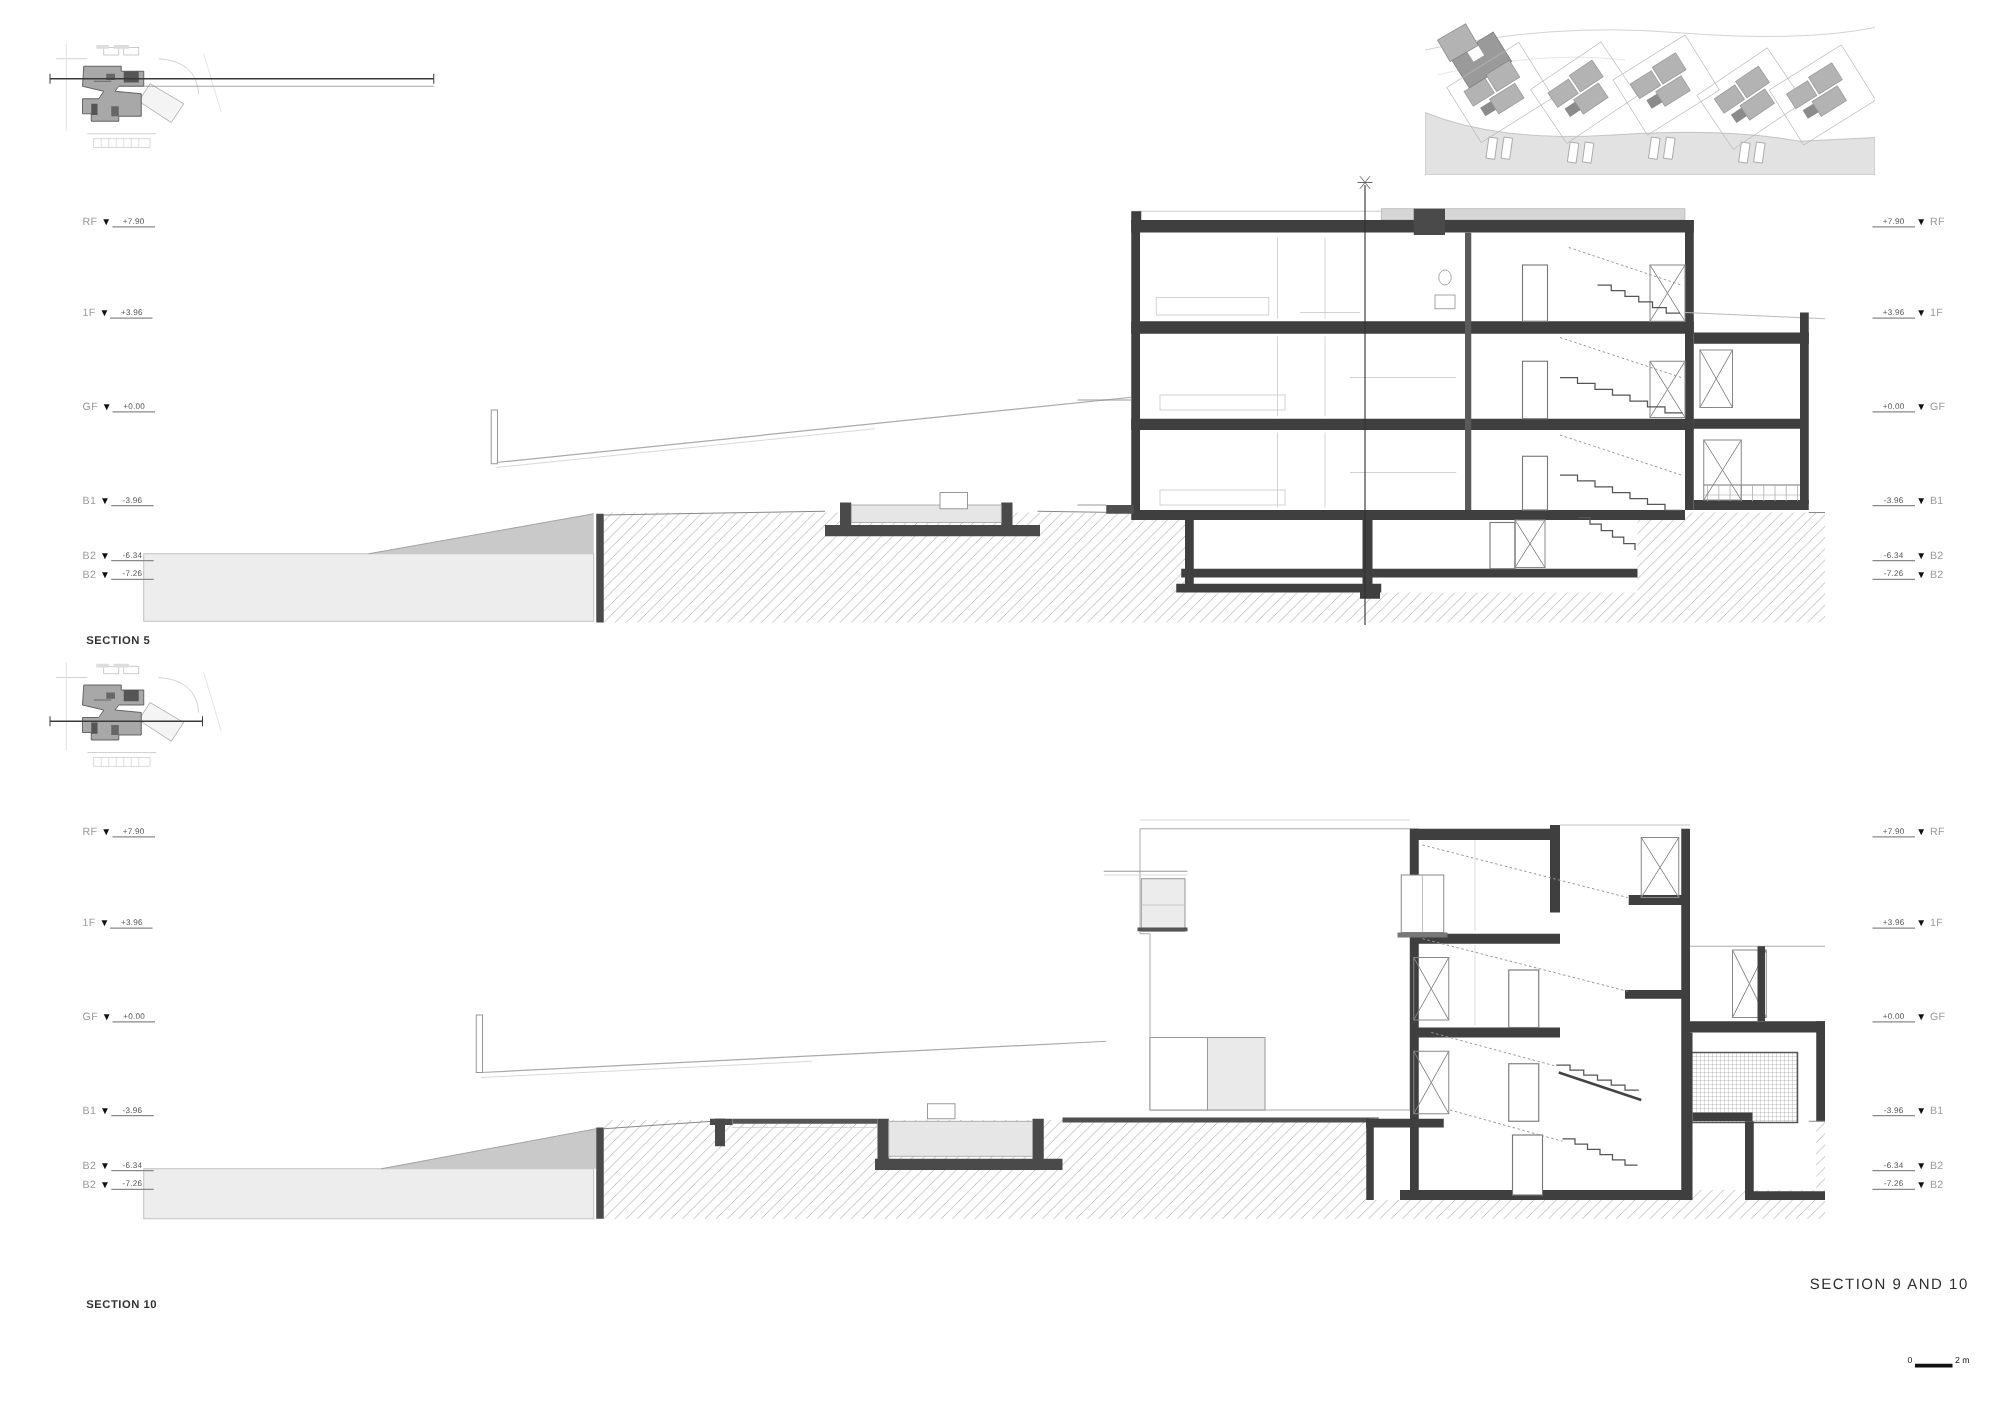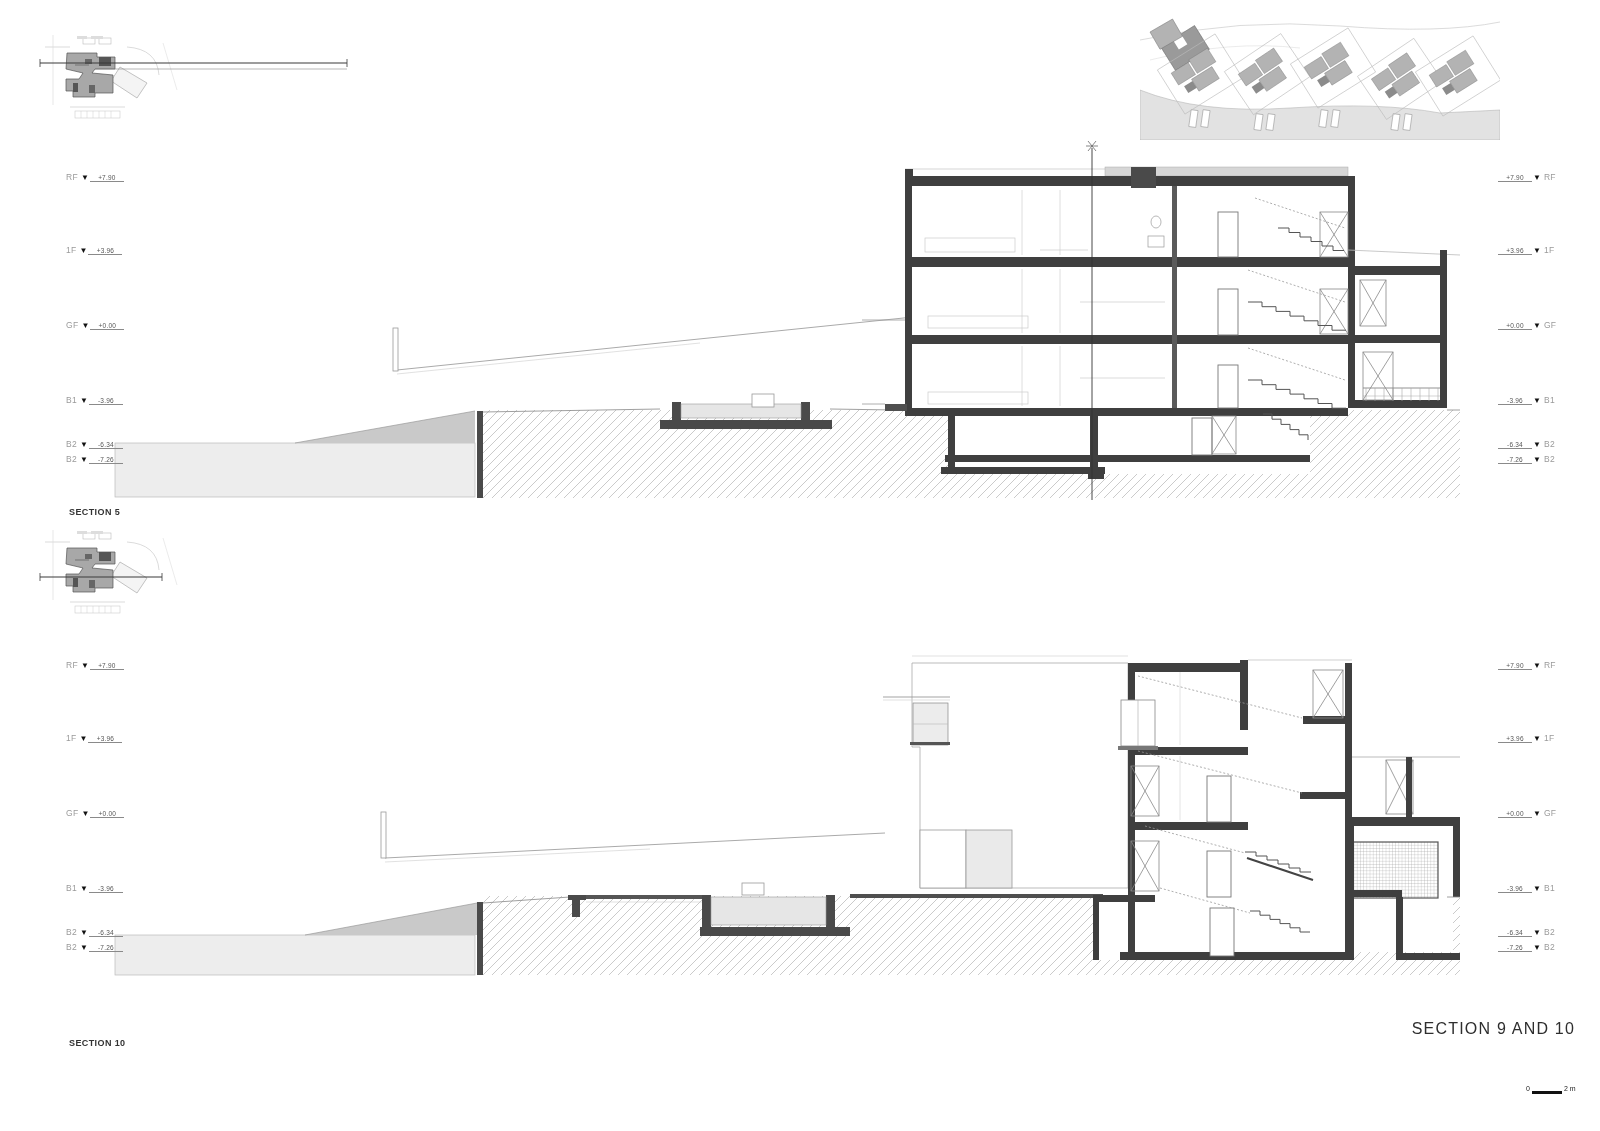--- a/index.html
+++ b/index.html
@@ -15,21 +15,21 @@
   .lvl:nth-child(3){top:148px;}
   .lvl:nth-child(4){top:223px;}
   .lvl:nth-child(5){top:267px;}
   .lvl:nth-child(6){top:282px;}
   .lvl-name{font-size:8.5px;color:#9a9a9a;line-height:9px;margin:0 2px;letter-spacing:.3px;}
   .lvl-tri{font-size:8px;line-height:8px;color:#111;margin:0 1px;}
   .lvl-line{width:34px;border-bottom:1px solid #8a8a8a;text-align:center;}
   .lvl-val{font-size:6.5px;color:#555;display:block;line-height:7px;letter-spacing:.2px;}
   
   .sec-label{position:absolute;font-size:9px;font-weight:bold;color:#333;letter-spacing:.4px;}
-  .sheet-title{position:absolute;right:25px;top:1020px;font-size:16px;color:#2e2e2e;letter-spacing:1.2px;}
+  .sheet-title{position:absolute;right:25px;top:1020px;font-size:12px;color:#2e2e2e;letter-spacing:1.2px;}
   .scalebar{position:absolute;left:1524px;top:1085px;display:flex;align-items:flex-end;}
   .scalebar .num{font-size:7px;color:#222;line-height:8px;margin:0 2px 1px 2px;}
   .scalebar .bar{width:30px;height:3px;background:#111;}
 </style>
 </head>
 <body>
 
 <div class="sheet">
 
 <svg width="1600" height="1131" viewBox="0 0 1600 1131">

